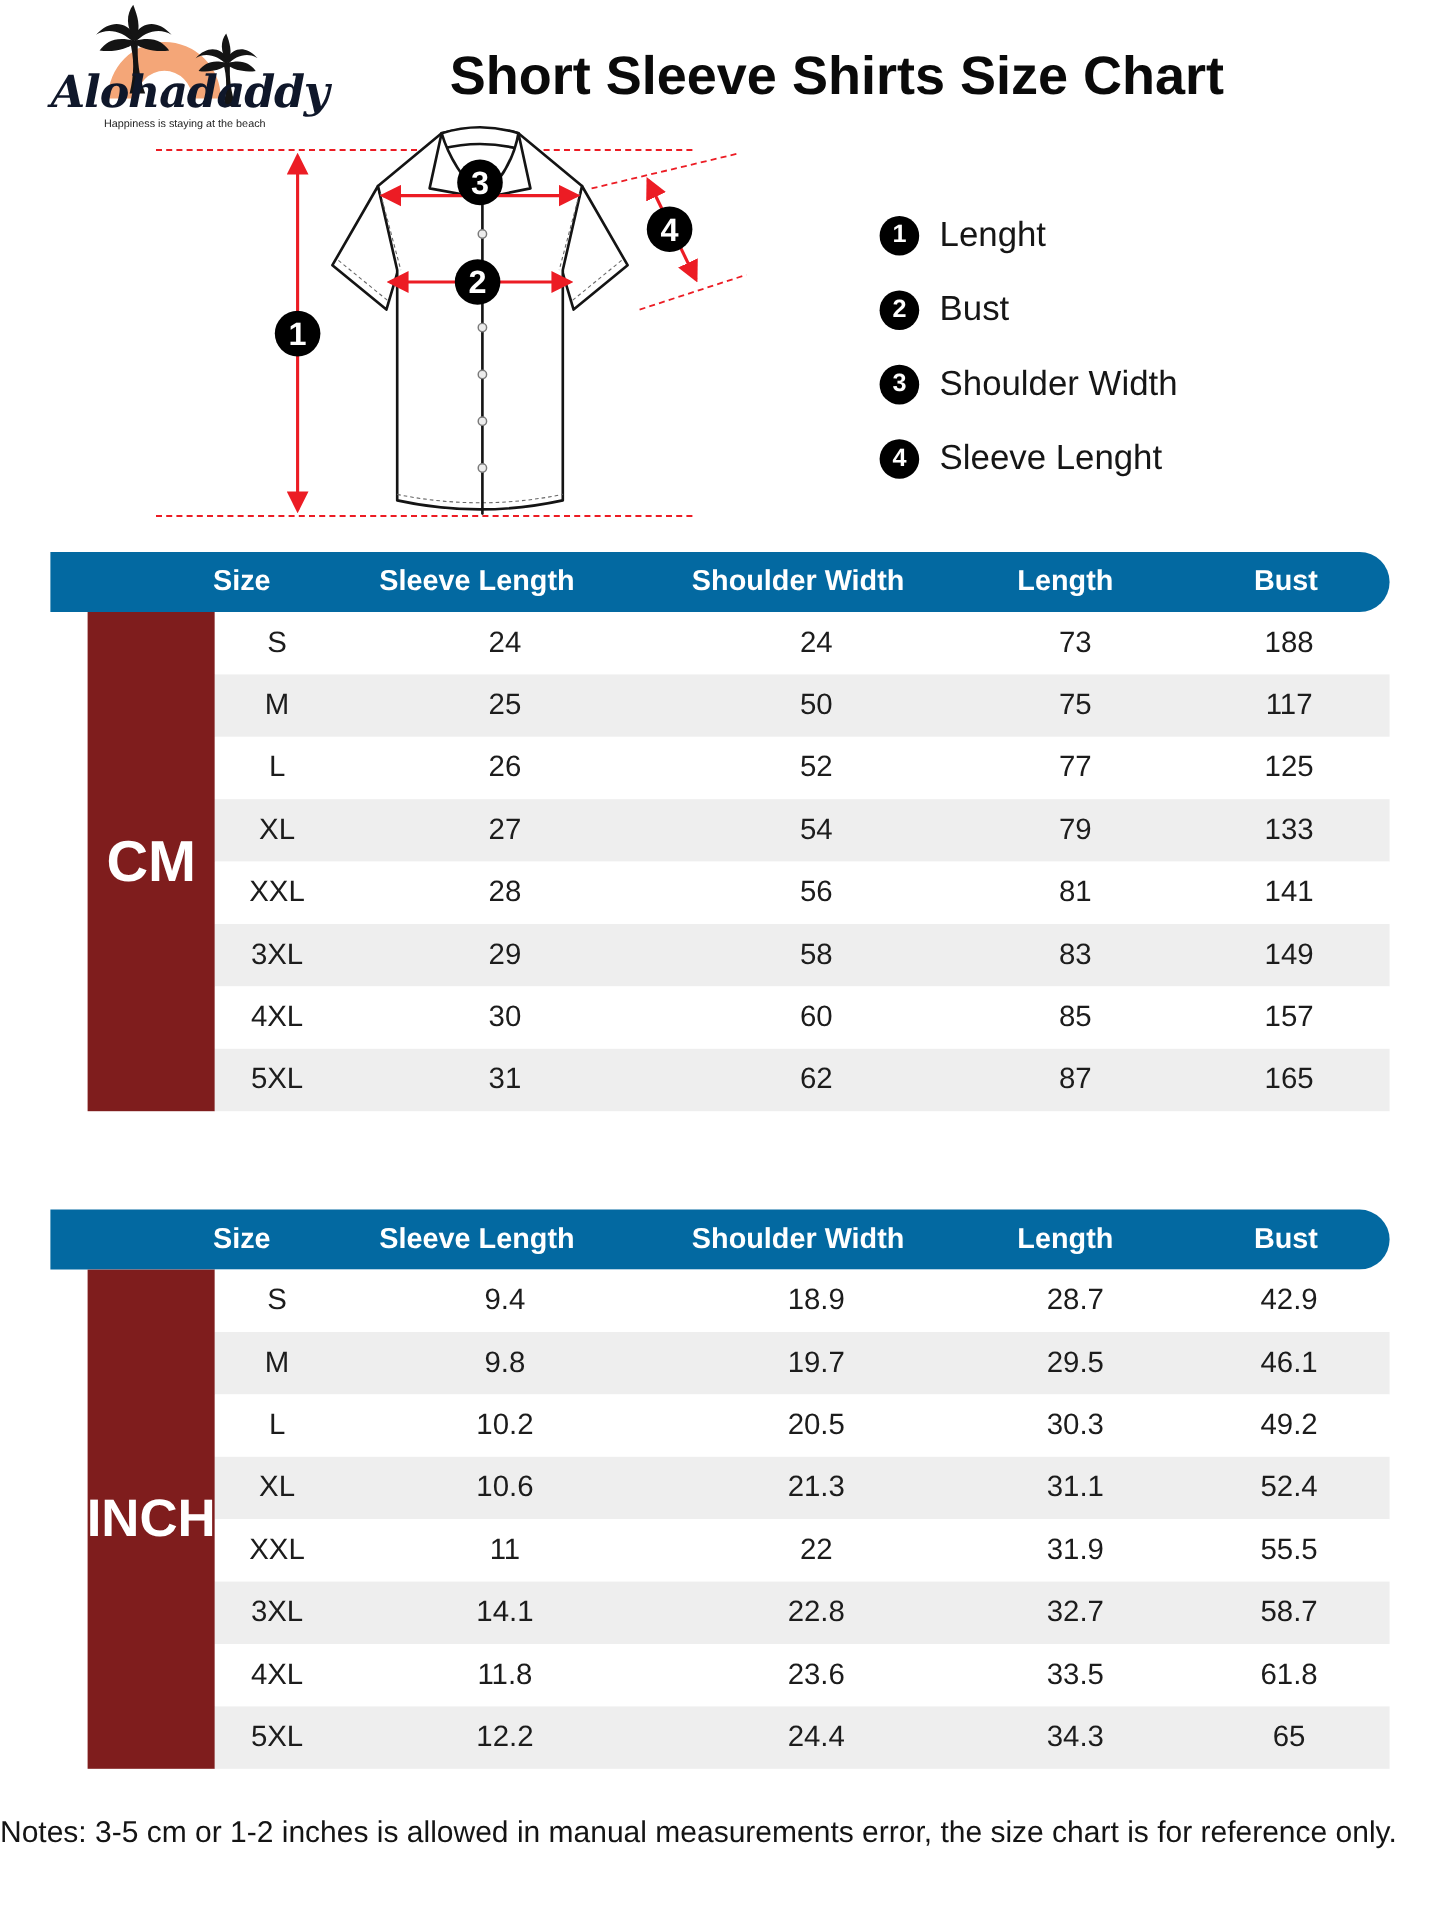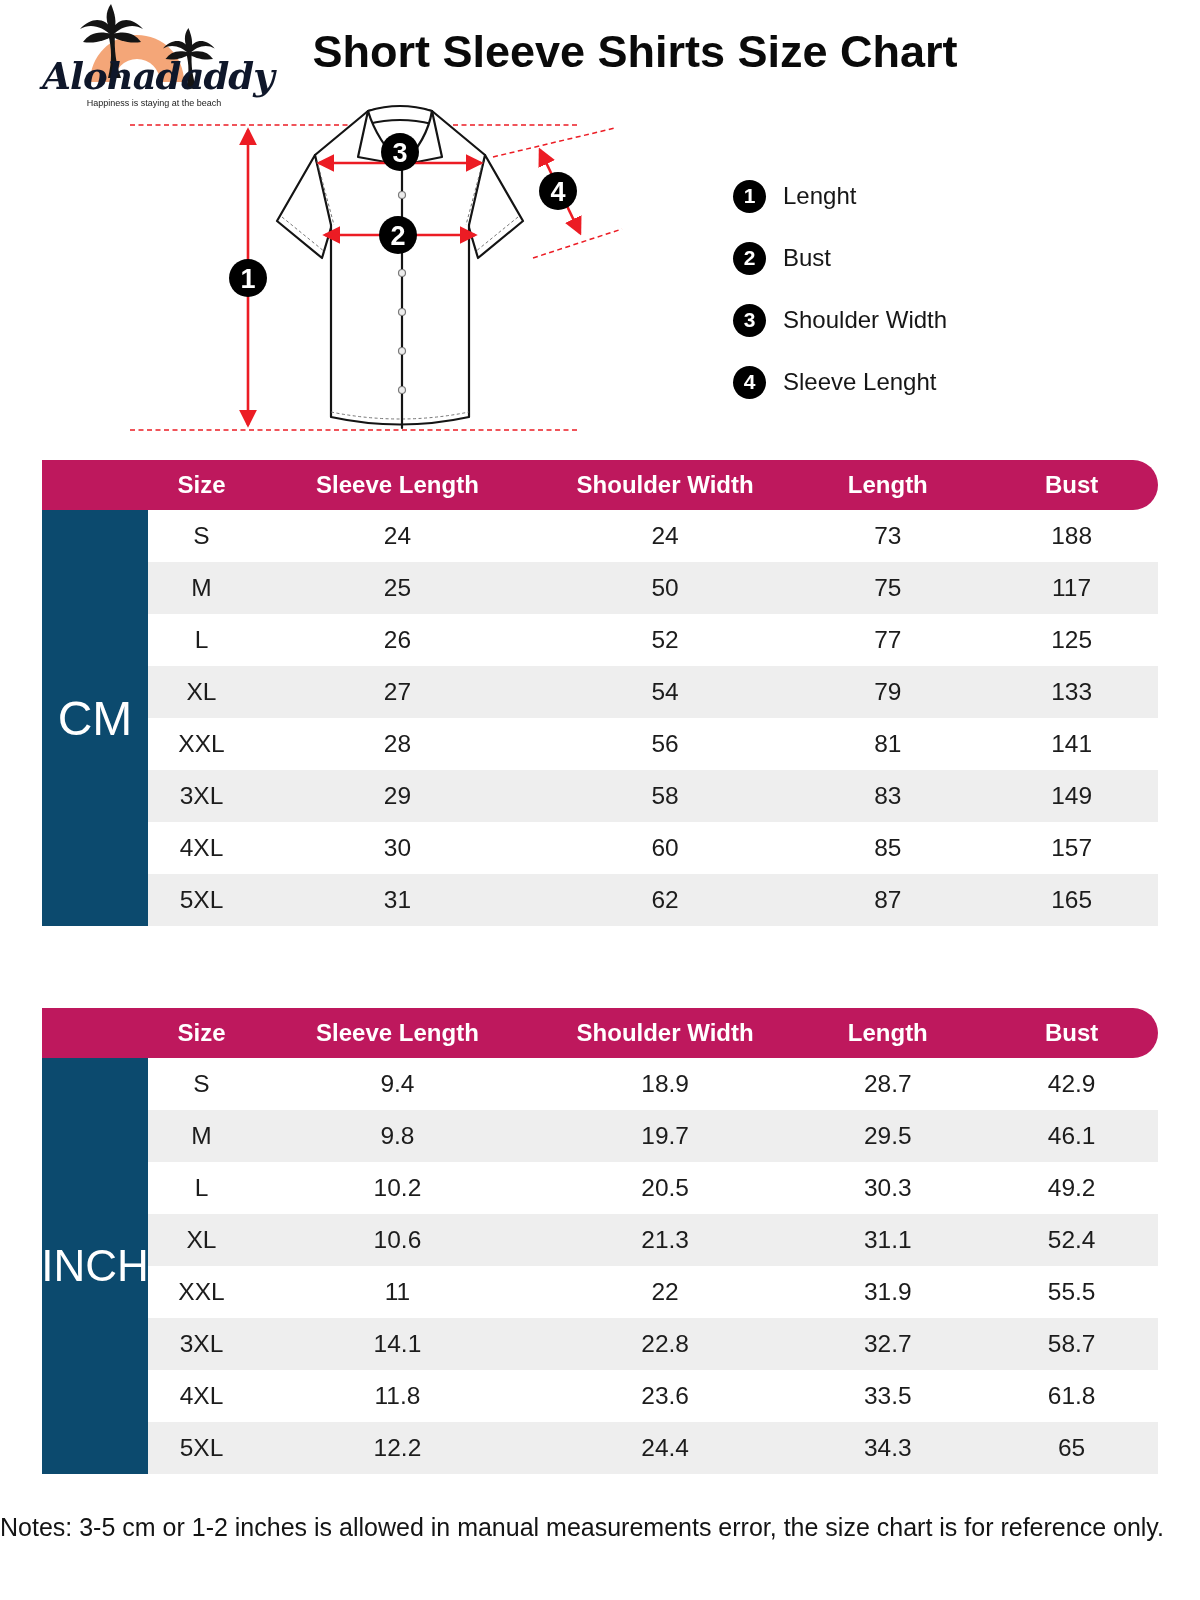--- a/index.html
+++ b/index.html
@@ -14,50 +14,50 @@
     position:absolute;left:0;top:50px;width:240px;text-align:center;
     font-family:"DejaVu Serif", serif;font-style:italic;font-weight:bold;
     font-size:37px;letter-spacing:-1px;color:#0f172a;white-space:nowrap;
   }
   .brand-tagline{
     position:absolute;left:0;top:94px;width:232px;text-align:center;
     font-size:9px;color:#222;
   }
   
   .page-title{
-    position:absolute;left:250px;top:26px;width:770px;margin:0;
-    text-align:center;font-size:45px;font-weight:bold;color:#0a0a0a;letter-spacing:0;
+    position:absolute;left:250px;top:37px;width:770px;margin:0;
+    text-align:right;font-size:45px;font-weight:bold;color:#0a0a0a;letter-spacing:0;
   }
   
   .shirt-svg{position:absolute;left:125px;top:95px;}
   .ln{stroke:#141414;stroke-width:2.2;fill:none;stroke-linejoin:round;stroke-linecap:round;}
   .fw{fill:#fff;}
   .sdash{stroke:#666;stroke-width:0.9;stroke-dasharray:3 2.5;fill:none;}
   .rdash{stroke:#EC1C24;stroke-width:1.5;stroke-dasharray:5 3.5;fill:none;}
   .rarr{stroke:#EC1C24;stroke-width:2.6;fill:none;}
   .btn{fill:#ececec;stroke:#7a7a7a;stroke-width:1.2;}
   .badge-c{fill:#000;}
   .badge-t{fill:#fff;font-family:"Liberation Sans",sans-serif;font-weight:bold;font-size:27px;text-anchor:middle;}
   
   .legend{position:absolute;left:733px;top:178px;list-style:none;margin:0;padding:0;
     display:flex;flex-direction:column;gap:26px;}
   .legend li{display:flex;align-items:center;gap:17px;height:36px;}
   .lbadge{width:33px;height:33px;border-radius:50%;background:#000;color:#fff;
     display:flex;align-items:center;justify-content:center;font-weight:bold;font-size:21px;flex:0 0 33px;}
-  .llabel{font-size:24px;color:#161616;}
+  .llabel{font-size:29px;color:#161616;}
   
   .size-table{position:absolute;left:42px;width:1116px;}
   .thead{
-    height:50px;background:#be185d;border-radius:0 26px 26px 0;
+    height:50px;background:#0369a1;border-radius:0 26px 26px 0;
     display:flex;align-items:center;padding-left:106px;box-sizing:border-box;
   }
   .th{color:#fff;font-weight:bold;font-size:24px;text-align:center;}
   .tbody{display:flex;}
-  .unit-col{width:106px;flex:0 0 106px;background:#0c4a6e;color:#fff;
-    display:flex;align-items:center;justify-content:center;font-weight:normal;}
+  .unit-col{width:106px;flex:0 0 106px;background:#7f1d1d;color:#fff;
+    display:flex;align-items:center;justify-content:center;font-weight:bold;margin-left:31px;}
   .unit-cm{font-size:48px;}
   .unit-inch{font-size:44px;letter-spacing:0;}
   .rows{flex:1;}
   .tr{display:flex;height:52px;background:#fff;}
   .tr.alt{background:#EEEEEE;}
   .td{display:flex;align-items:center;justify-content:center;font-size:24.5px;color:#1c1c1c;}
   .th:nth-child(1),.td:nth-child(1){width:10.6%;}
   .th:nth-child(2),.td:nth-child(2){width:28.2%;}
   .th:nth-child(3),.td:nth-child(3){width:24.8%;}
   .th:nth-child(4),.td:nth-child(4){width:19.3%;}

